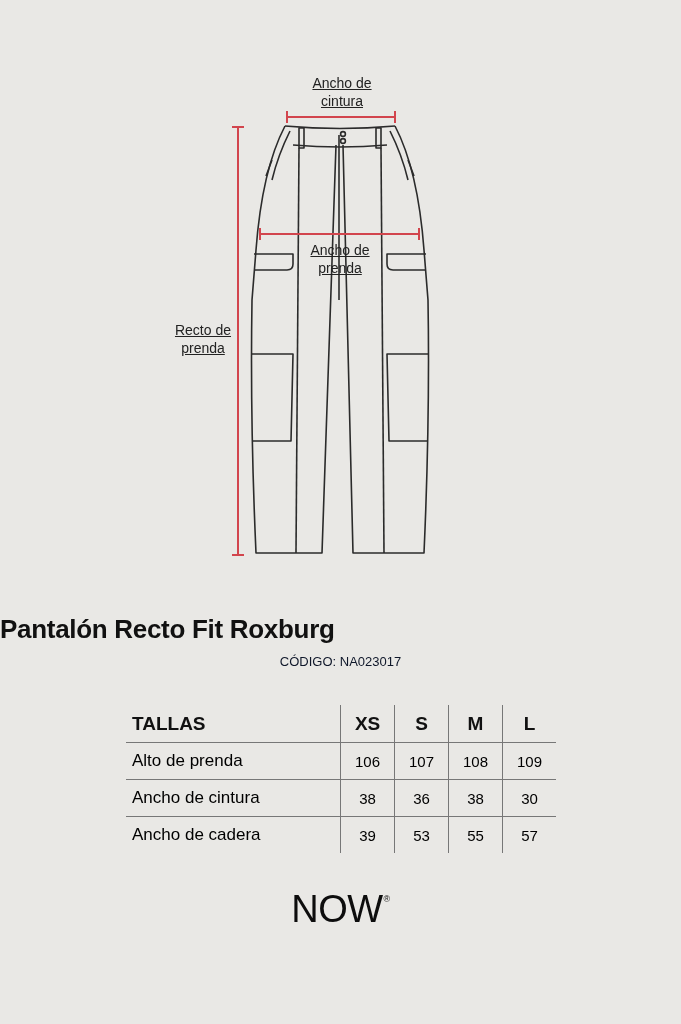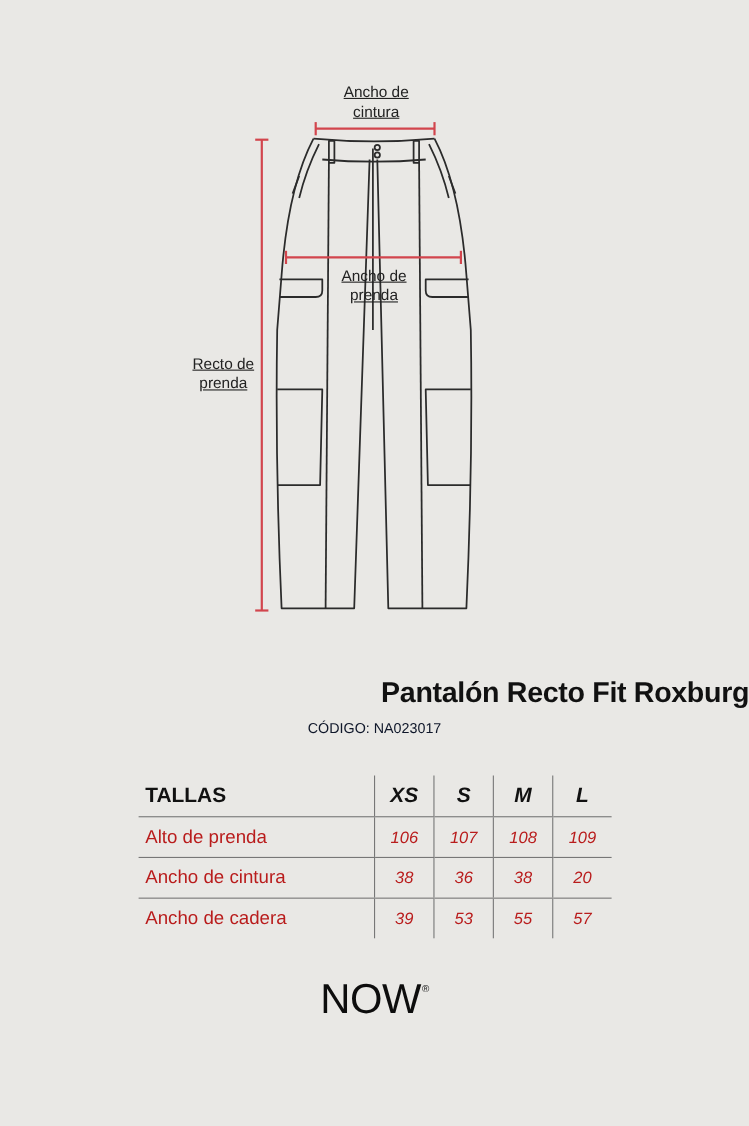--- a/index.html
+++ b/index.html
@@ -6,39 +6,39 @@
   body {
     width:681px; height:1024px; position:relative; overflow:hidden;
     background:#e9e8e5;
     font-family:"Liberation Sans", sans-serif; color:#1a1a1a;
   }
   .label {
     position:absolute; font-size:14px; line-height:18px; text-align:center; color:#222;text-decoration:underline;
   }
   #diagram { position:absolute; left:0; top:0; }
   .title {
-    position:absolute; left:0; width:681px; top:614px; text-align:right;
+    position:absolute; left:0; width:681px; top:614px; text-align:left;
     font-size:26px; font-weight:bold; letter-spacing:-0.3px; color:#111;
   }
   .code {
     position:absolute; left:0; width:681px; top:654px; text-align:center;
     font-size:13px; color:#0f172a;
   }
   table.sizes {
     position:absolute; left:126px; top:705px; width:430px; border-collapse:collapse;
   }
   table.sizes th, table.sizes td {
-    padding:0; text-align:center; font-size:15px; color:#b91c1c;
+    padding:0; text-align:center; font-size:15px; color:#000000;
   }
   table.sizes th { height:37px; font-size:19px; font-weight:bold; color:#111; border-bottom:1.5px solid #777;margin-top:32px; }
   table.sizes td { height:36px; border-bottom:1.5px solid #777; }
   table.sizes tr:last-child td { border-bottom:none; }
   table.sizes .rowhead { text-align:left; padding-left:6px; font-size:17px; width:213px; }
   table.sizes th.rowhead { font-size:19px; }
-  table.sizes .sz { border-left:1.5px solid #777; width:54px;font-style:italic; }
+  table.sizes .sz { border-left:1.5px solid #777; width:54px; }
   .logo {
     position:absolute; left:0; width:681px; top:888px; text-align:center;
     font-size:38px; font-weight:normal; letter-spacing:-0.5px; color:#0d0d0d;
   }
   .logo sup { font-size:9px; vertical-align:top; position:relative; top:6px; margin-left:1px; }
 </style>
 </head>
 <body>
 
 <svg id="diagram" width="681" height="600" viewBox="0 0 681 600">
@@ -119,21 +119,21 @@
     <td class="sz">106</td>
     <td class="sz">107</td>
     <td class="sz">108</td>
     <td class="sz">109</td>
   </tr>
   <tr>
     <td class="rowhead">Ancho de cintura</td>
     <td class="sz">38</td>
     <td class="sz">36</td>
     <td class="sz">38</td>
-    <td class="sz">20</td>
+    <td class="sz">30</td>
   </tr>
   <tr>
     <td class="rowhead">Ancho de cadera</td>
     <td class="sz">39</td>
     <td class="sz">53</td>
     <td class="sz">55</td>
     <td class="sz">57</td>
   </tr>
 </tbody>
   </table>

